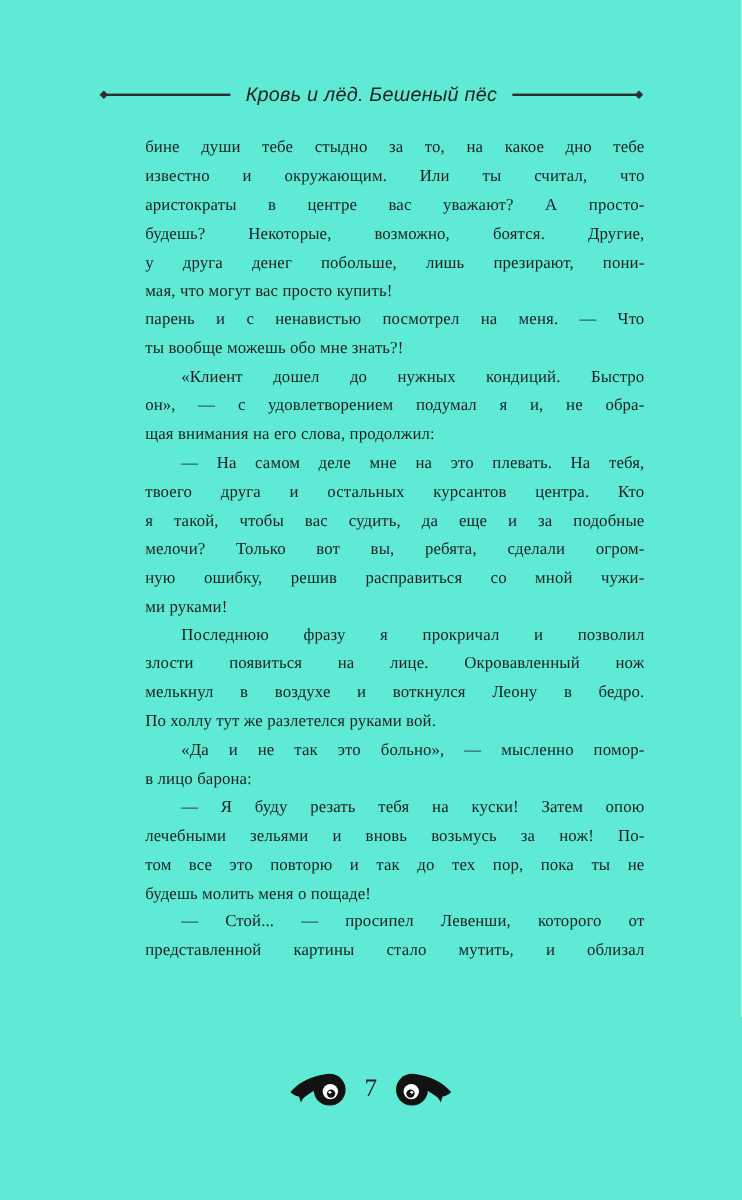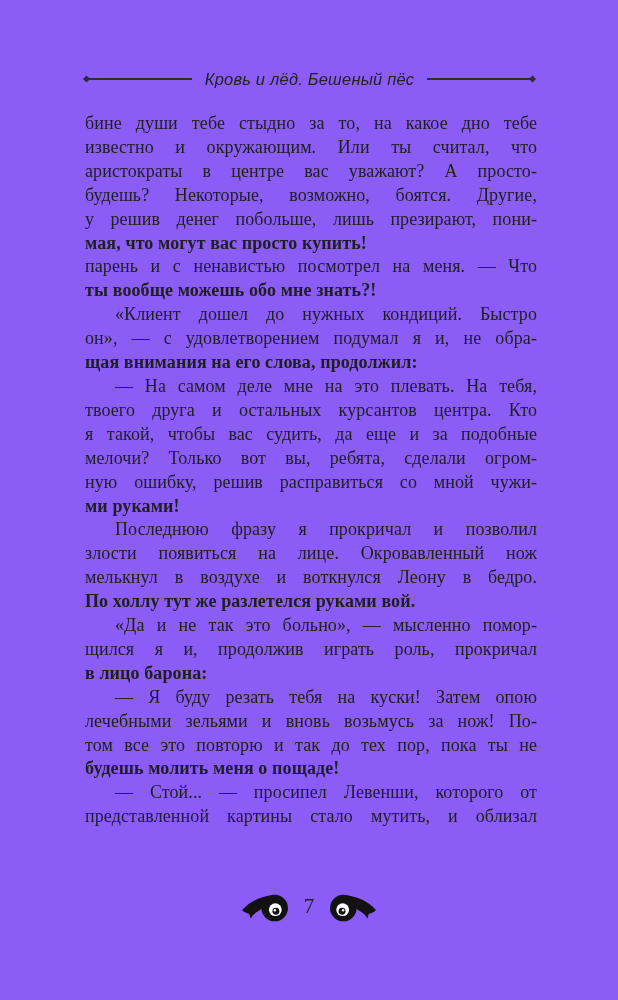--- a/index.html
+++ b/index.html
@@ -1,20 +1,20 @@
 <!DOCTYPE html>
 <html lang="ru" style="--ink: #1f1f1f;"><head>
 <meta charset="utf-8">
 <style>
   html, body { margin: 0; padding: 0; background: #ffffff; }
   .page {
     position: relative;
     width: 618px;
     height: 1000px;
-    background: #8b5cf6;
+    background: #5eead4;
     overflow: hidden;
     font-family: "Liberation Serif", "DejaVu Serif", serif;
     color: var(--ink, #1f1f1f);
   }
 
   
   .running-header {
     position: absolute;
     top: 71px;
     left: 85px;
@@ -51,27 +51,28 @@
   }
 
   
   .body-text {
     position: absolute;
     top: 112px;
     left: 85px;
     width: 452px;
   }
   .line {
-    font-size: 18px;
+    font-size: 14px;
     line-height: 23.9px;
     text-align: justify;
     text-align-last: justify;
     letter-spacing: 0.1px;
+    margin-left: 36px;
   }
-  .line.para-end { text-align-last: left; font-weight: bold; }
+  .line.para-end { text-align-last: left; }
   .line.indent { text-indent: 30px; }
 
   
   .page-footer {
     position: absolute;
     top: 888px;
     left: 0;
     width: 618px;
     display: flex;
     justify-content: center;
@@ -112,39 +113,38 @@
     <span class="rule">
       <i class="arrowhead at-right"></i>
     </span>
   </header>
 
   <main class="body-text">
       <div class="line">бине души тебе стыдно за то, на какое дно тебе</div>
       <div class="line">известно и окружающим. Или ты считал, что</div>
       <div class="line">аристократы в центре вас уважают? А просто-</div>
       <div class="line">будешь? Некоторые, возможно, боятся. Другие,</div>
-      <div class="line">у решив денег побольше, лишь презирают, пони-</div>
+      <div class="line">у друга денег побольше, лишь презирают, пони-</div>
       <div class="line para-end">мая, что могут вас просто купить!</div>
       <div class="line">парень и с ненавистью посмотрел на меня. — Что</div>
       <div class="line para-end">ты вообще можешь обо мне знать?!</div>
       <div class="line indent">«Клиент дошел до нужных кондиций. Быстро</div>
       <div class="line">он», — с удовлетворением подумал я и, не обра-</div>
       <div class="line para-end">щая внимания на его слова, продолжил:</div>
       <div class="line indent">— На самом деле мне на это плевать. На тебя,</div>
       <div class="line">твоего друга и остальных курсантов центра. Кто</div>
       <div class="line">я такой, чтобы вас судить, да еще и за подобные</div>
       <div class="line">мелочи? Только вот вы, ребята, сделали огром-</div>
       <div class="line">ную ошибку, решив расправиться со мной чужи-</div>
       <div class="line para-end">ми руками!</div>
       <div class="line indent">Последнюю фразу я прокричал и позволил</div>
       <div class="line">злости появиться на лице. Окровавленный нож</div>
       <div class="line">мелькнул в воздухе и воткнулся Леону в бедро.</div>
       <div class="line para-end">По холлу тут же разлетелся руками вой.</div>
       <div class="line indent">«Да и не так это больно», — мысленно помор-</div>
-      <div class="line">щился я и, продолжив играть роль, прокричал</div>
       <div class="line para-end">в лицо барона:</div>
       <div class="line indent">— Я буду резать тебя на куски! Затем опою</div>
       <div class="line">лечебными зельями и вновь возьмусь за нож! По-</div>
       <div class="line">том все это повторю и так до тех пор, пока ты не</div>
       <div class="line para-end">будешь молить меня о пощаде!</div>
       <div class="line indent">— Стой... — просипел Левенши, которого от</div>
       <div class="line">представленной картины стало мутить, и облизал</div>
     </main>
 
   <footer class="page-footer">

